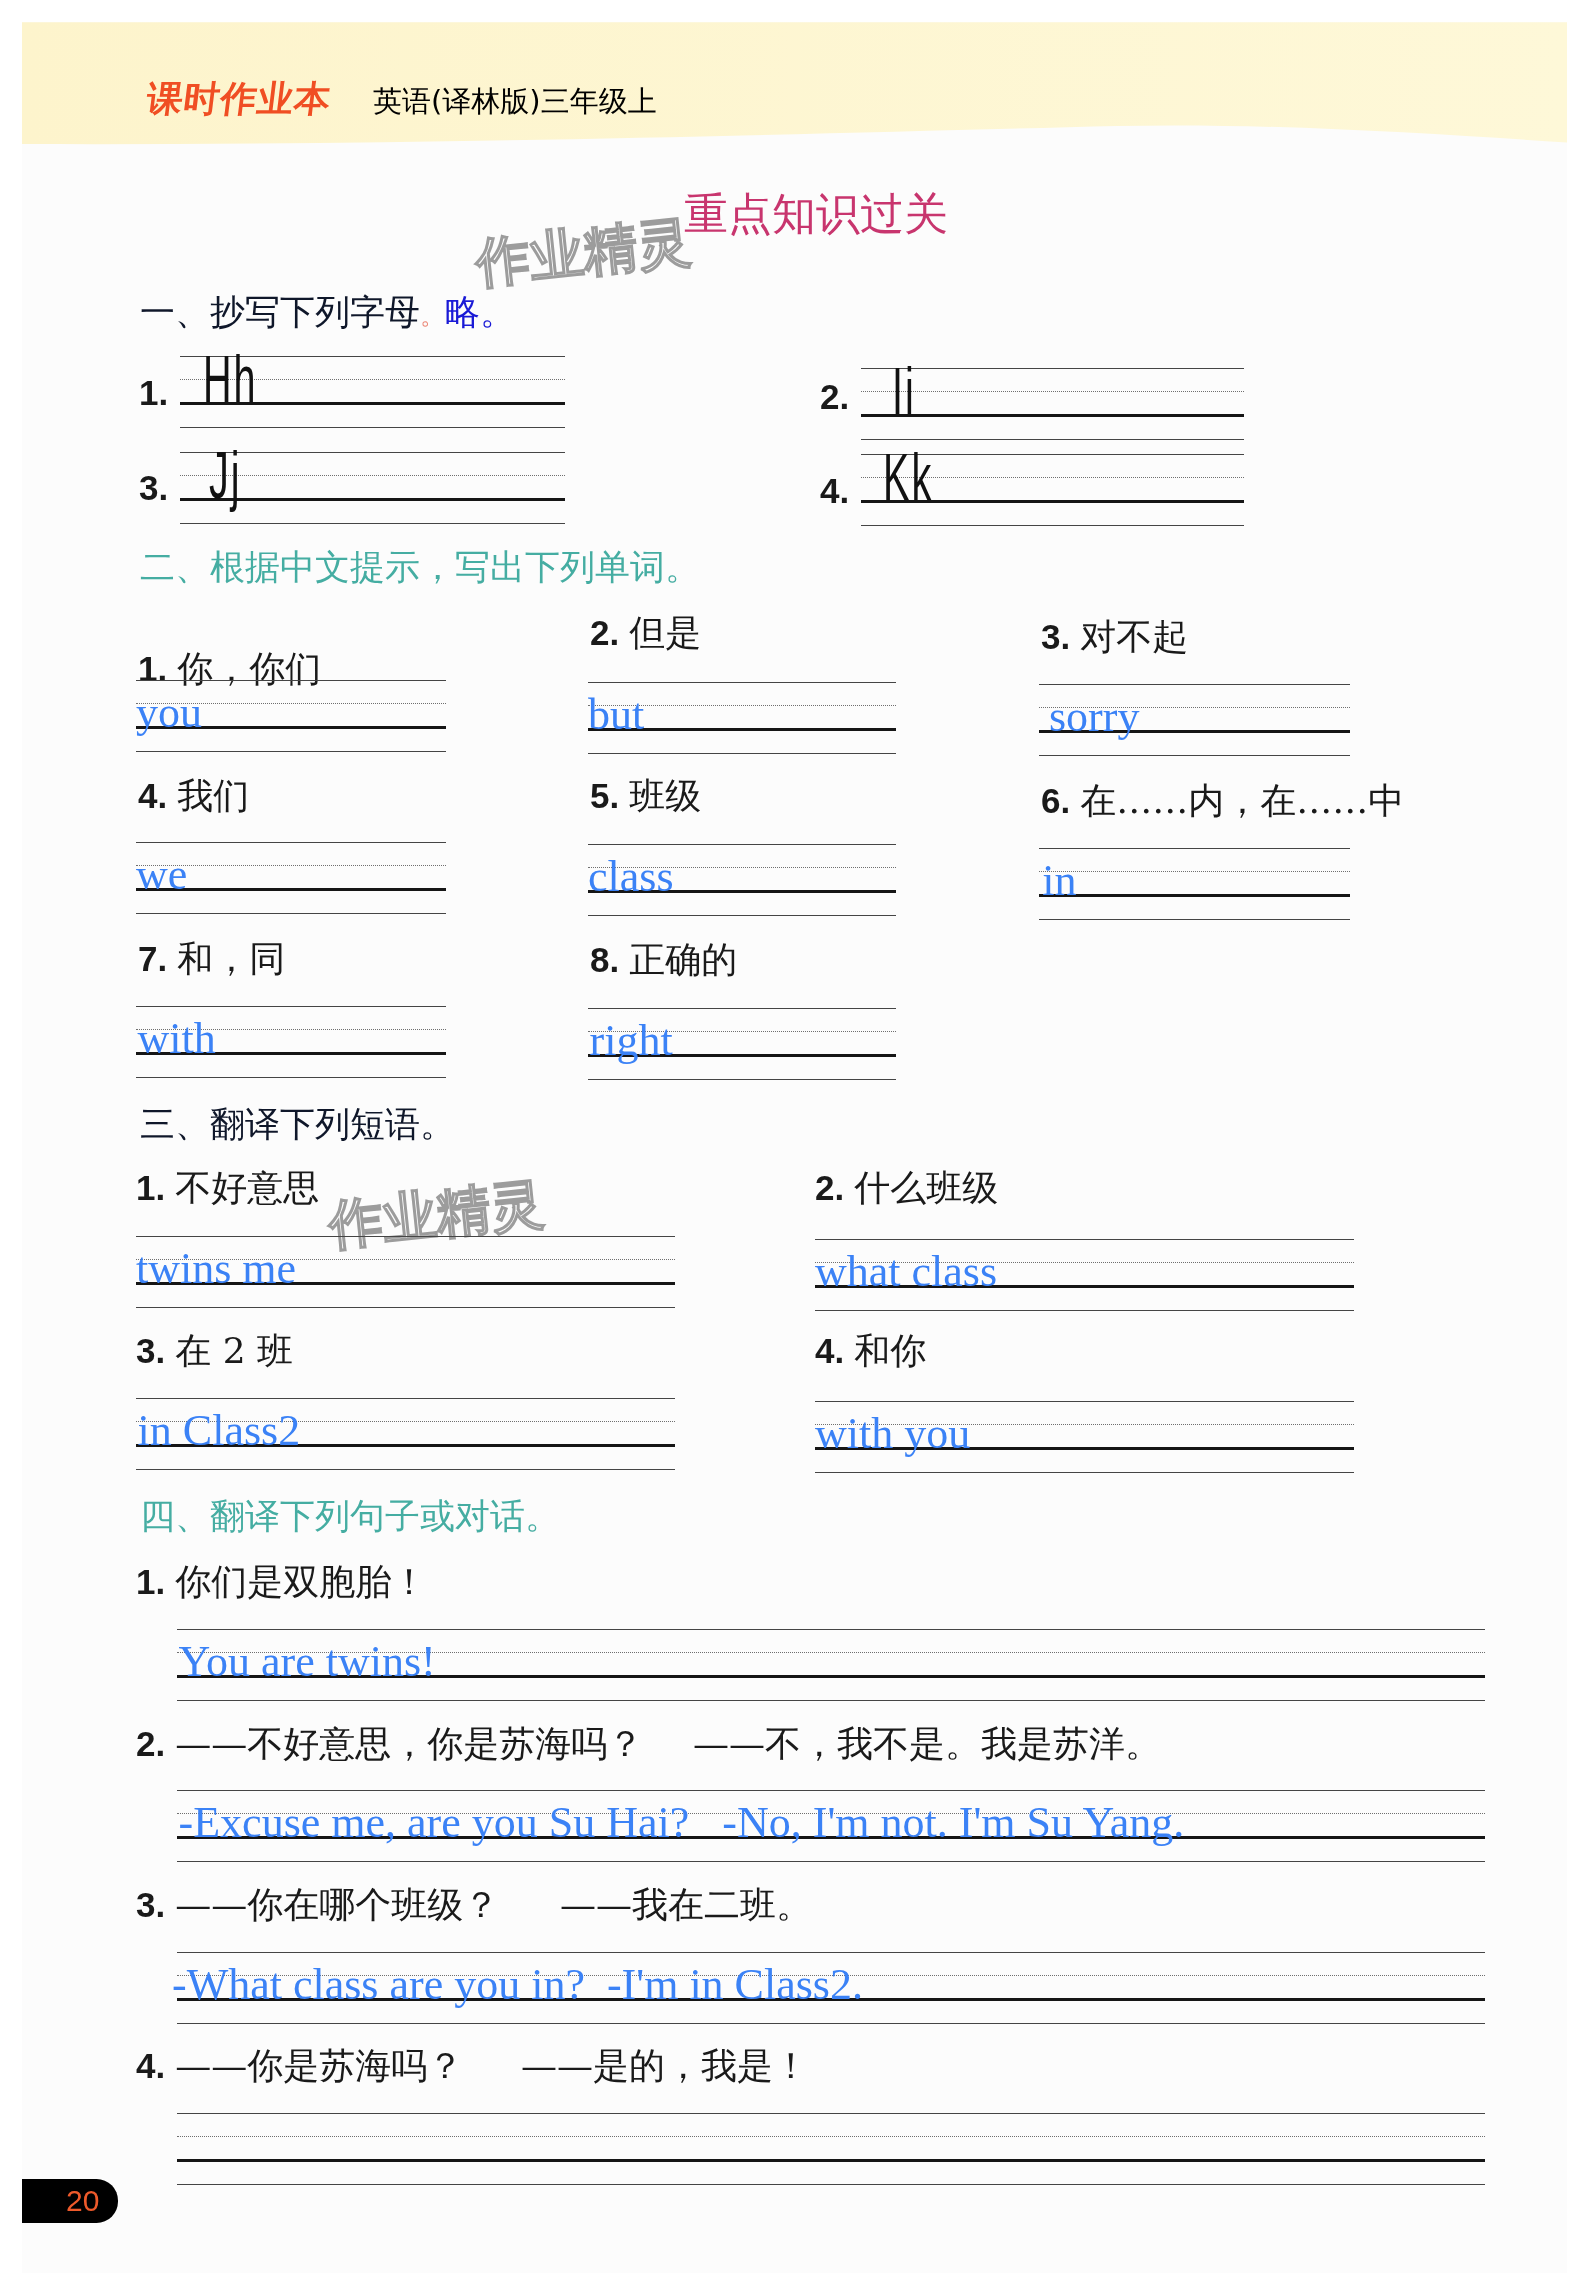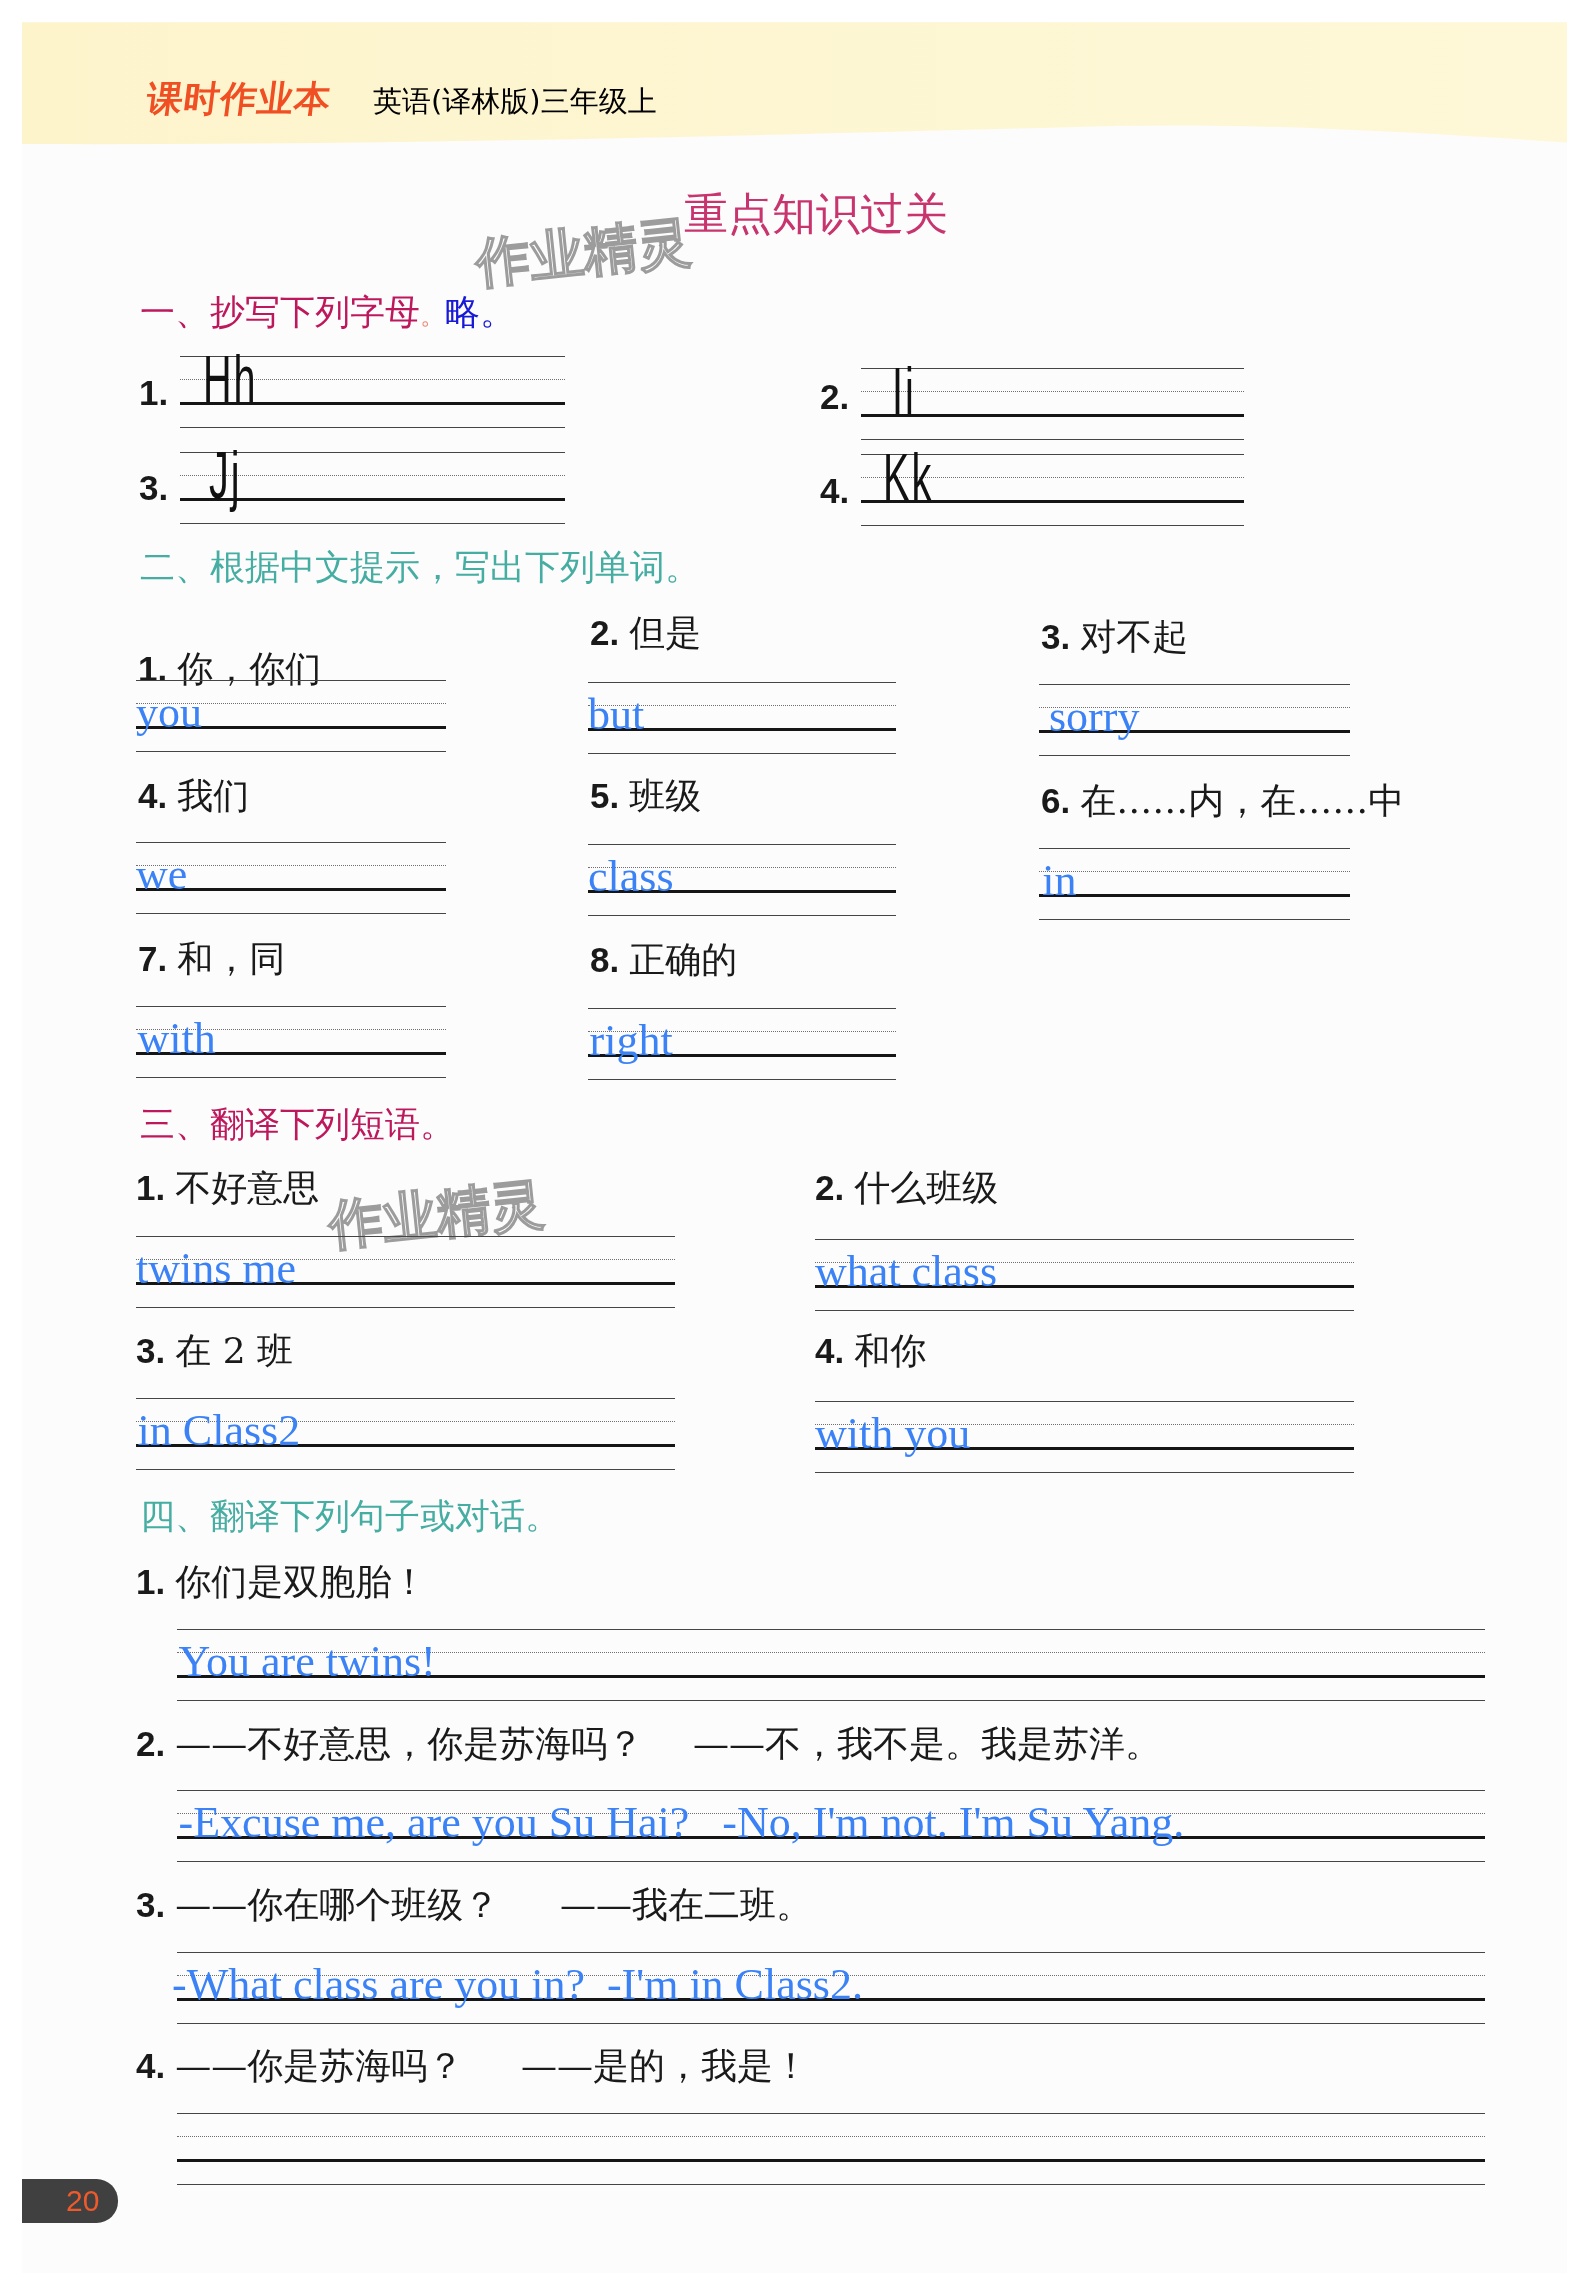--- a/index.html
+++ b/index.html
@@ -5,36 +5,36 @@
 html,body{margin:0;padding:0}
 body{width:1590px;height:2295px;position:relative;background:#ffffff;overflow:hidden;font-family:"DejaVu Sans",sans-serif;color:#1a1a1a}
 .abs{position:absolute}
 .page{left:22px;top:22px;width:1545px;height:2251px;background:#fcfcfc}
 .band{position:absolute;left:22px;top:22px}
 .series{left:147px;top:76px;font-family:"DejaVu Sans",sans-serif;font-weight:bold;font-size:36px;line-height:46px;color:#f04e23;transform:skewX(-7deg);letter-spacing:0.8px;white-space:nowrap}
 .subtitle{left:373px;top:81px;font-size:29px;line-height:40px;color:#000000;white-space:nowrap}
 .ptitle{left:684px;top:189px;font-size:44px;line-height:49px;color:#c8356e;white-space:nowrap}
 .wm{font-size:54px;line-height:59px;color:transparent;-webkit-text-stroke:1.3px #9c9c9c;transform:rotate(-6deg);transform-origin:0 50%;font-weight:bold;white-space:nowrap}
 .heading{left:140px;font-size:35px;line-height:41px;white-space:nowrap}
-.h-orange{color:#be185d}
+.h-orange{color:#0f172a}
 .h-teal{color:#45ada2}
 .h-period{color:#ec8a7a;font-size:25px}
 .note{color:#1a1ad6;font-family:"DejaVu Serif",serif}
 .label{position:absolute;height:46px;line-height:46px;white-space:nowrap;color:#1a1a1a}
 .num{font-family:"Liberation Sans",sans-serif;font-weight:bold;font-size:35px;margin-right:10px}
 .cn{font-family:"DejaVu Serif",serif;font-size:36px}
 .grid{position:absolute;height:72px}
 .ln{position:absolute;left:0;right:0;display:block;height:0}
 .l1{top:-0.8px;border-top:1.6px solid #454545}
 .l2{top:22px;border-top:1.6px dotted #6f6f6f}
 .l3{top:45px;border-top:3.3px solid #161616}
 .l4{top:70px;border-top:1.6px solid #454545}
 .ans{position:absolute;left:0;top:10px;font-family:"Liberation Serif",serif;font-size:44px;line-height:44px;color:#3b82f6;white-space:pre}
 .letters{position:absolute;top:-10.7px;font-family:"Liberation Sans",sans-serif;font-size:66px;line-height:66px;color:#111;transform:scaleX(0.6);transform-origin:0 0;letter-spacing:3.3px;white-space:nowrap}
-.pn-tab{left:22px;top:2179px;width:96px;height:44px;background:#404040;border-radius:0 21.4px 21.4px 0}
+.pn-tab{left:22px;top:2179px;width:96px;height:44px;background:#000000;border-radius:0 21.4px 21.4px 0}
 .pn{position:absolute;left:44px;top:0;line-height:44px;font-family:"Liberation Sans",sans-serif;font-size:30px;color:#ee5a2b}
 </style>
 </head>
 <body>
 
 <div class="abs page"></div>
 
 <svg class="band" width="1545" height="124" viewBox="0 0 1876 150">
   <defs>
     <linearGradient id="bandg" x1="0" y1="0" x2="1" y2="0">

